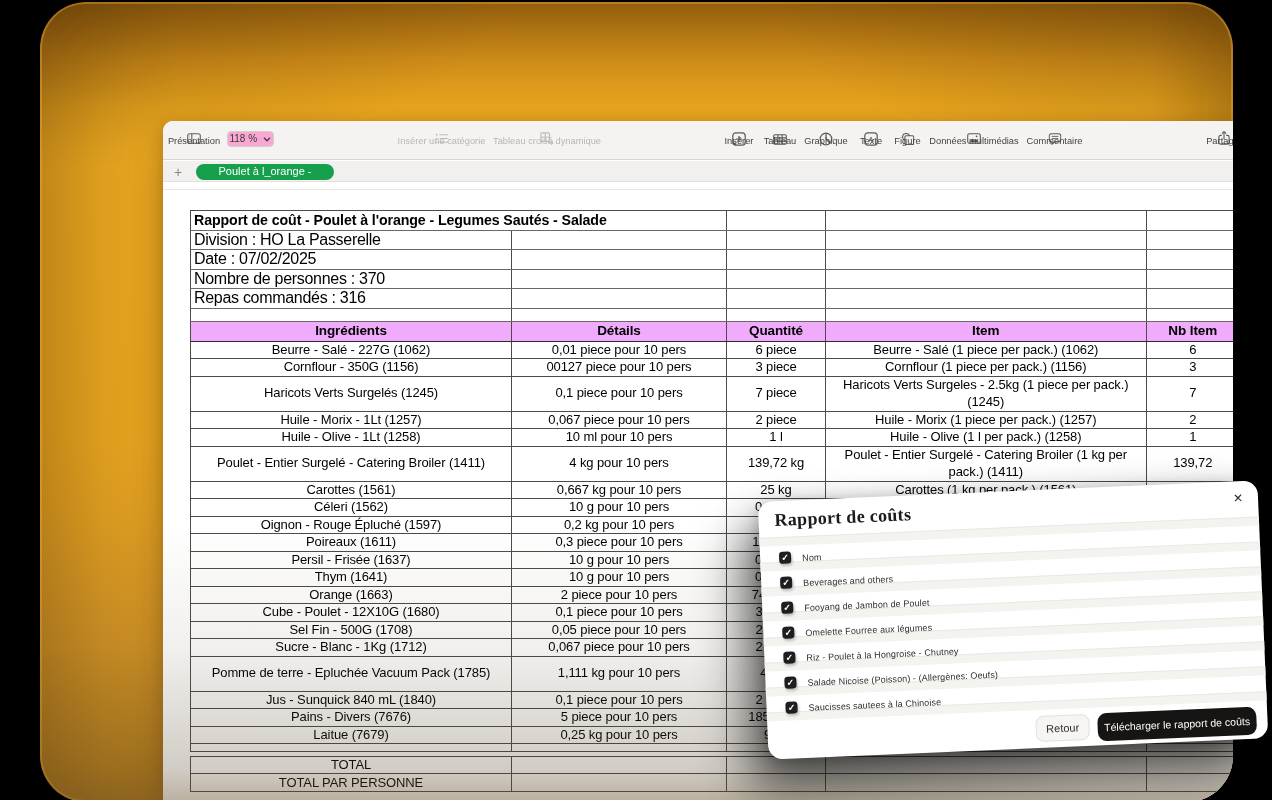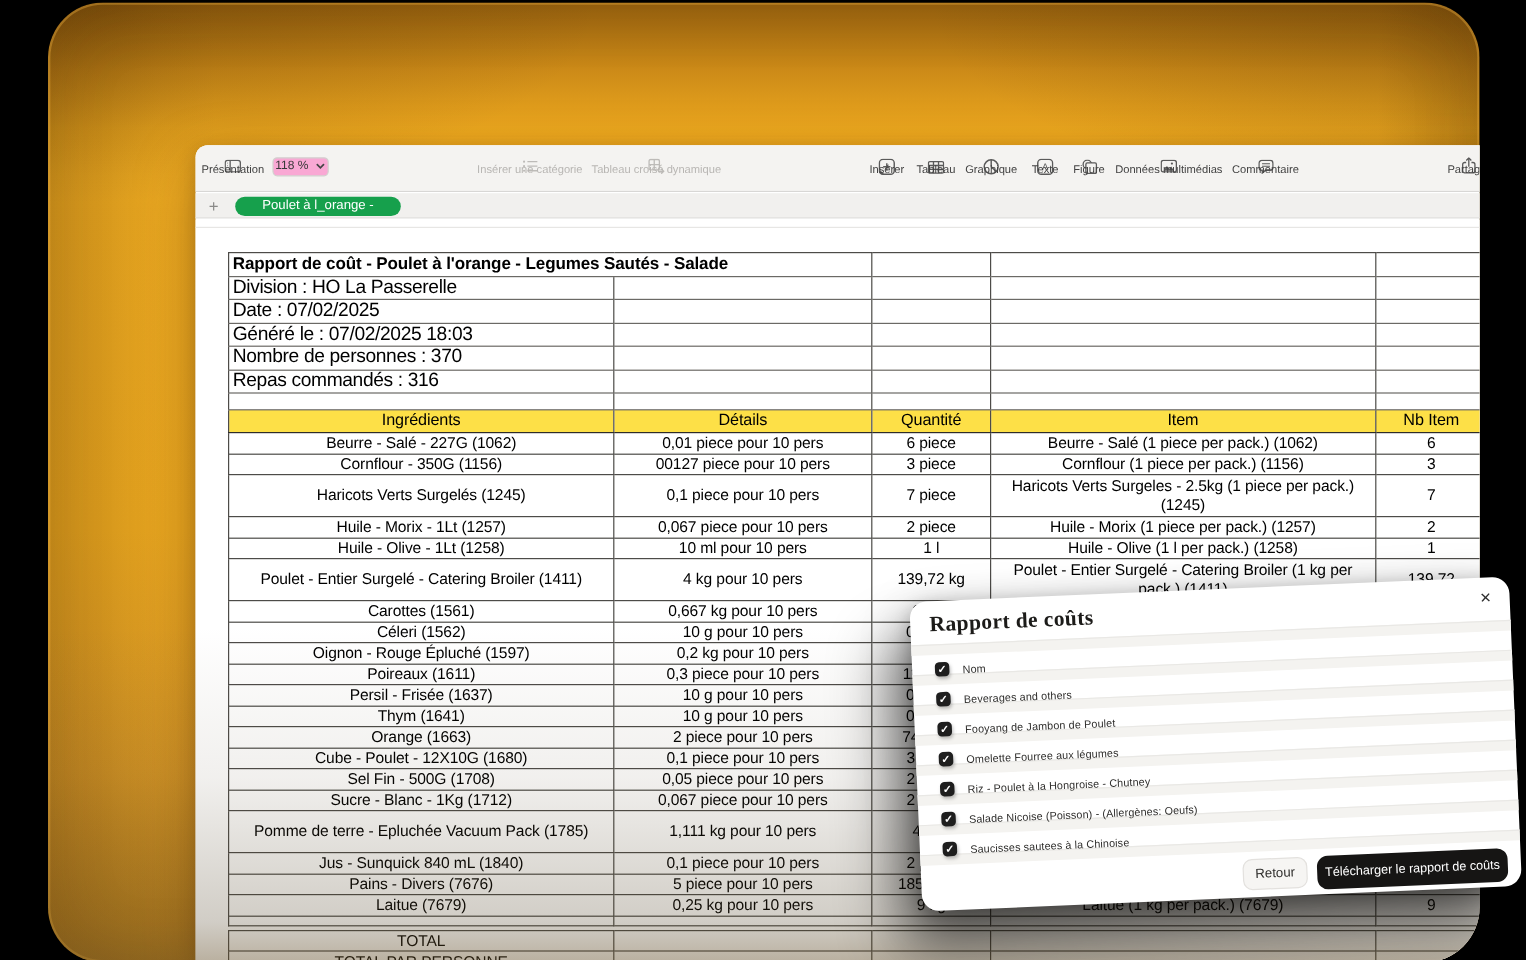--- a/index.html
+++ b/index.html
@@ -48,21 +48,21 @@
   .plus { position:absolute; left:11px; top:3px; color:#8a8a88; font-size:14px; }
   
   table { border-collapse:collapse; table-layout:fixed; font-size:13px; color:#000; letter-spacing:-0.1px; }
   td { border:1px solid #4d4b48; text-align:center; vertical-align:middle; overflow:hidden; padding:0 2px; line-height:1.25; }
   tr.h195 { height:19.5px; } tr.h175 { height:17.5px; } tr.h35 { height:35px; }
   .t15 { font-size:16px; letter-spacing:-0.3px; line-height:16px; }
   .t14b { font-size:14.2px; font-weight:bold; letter-spacing:-0.1px; line-height:16px; }
   td.l { text-align:left; padding-left:3px; }
   td.nb { border-right:none; }
   .titlerow td { border-bottom-color:#6b6965;margin-top:16px; }
-  .yellow td { background:#fde047; font-weight:normal; font-size:13.5px; border-top:1.5px solid #2e2c29; border-bottom:1.5px solid #2e2c29; }
+  .yellow td { background:#f0abfc; font-weight:bold; font-size:13.5px; border-top:1.5px solid #2e2c29; border-bottom:1.5px solid #2e2c29; }
   .vignette {
     position:absolute; left:0; top:520px; width:1193px; height:280px; pointer-events:none;
     background:linear-gradient(to bottom, rgba(77,62,34,0) 0%, rgba(77,62,34,0.08) 45%, rgba(77,62,34,0.26) 88%, rgba(96,74,36,0.44) 100%);
   }
   
   .popup {
     position:absolute; left:763px; top:491px; width:500px; height:258px;
     background:#fff; border-radius:14px; transform:rotate(-2.45deg);
     box-shadow: -22px 32px 48px rgba(0,0,0,0.45), 0 14px 40px rgba(0,0,0,0.38), 0 4px 14px rgba(0,0,0,0.18);
   }
@@ -212,27 +212,20 @@
                 <td class="nb"></td>
               </tr>
           <tr class="h195 titlerow">
                 <td class="l t15">Date : 07/02/2025</td>
                 <td></td>
                 <td></td>
                 <td></td>
                 <td class="nb"></td>
               </tr>
           <tr class="h195 titlerow">
-                <td class="l t15">Généré le : 07/02/2025 18:03</td>
-                <td></td>
-                <td></td>
-                <td></td>
-                <td class="nb"></td>
-              </tr>
-          <tr class="h195 titlerow">
                 <td class="l t15">Nombre de personnes : 370</td>
                 <td></td>
                 <td></td>
                 <td></td>
                 <td class="nb"></td>
               </tr>
           <tr class="h195 titlerow">
                 <td class="l t15">Repas commandés : 316</td>
                 <td></td>
                 <td></td>

